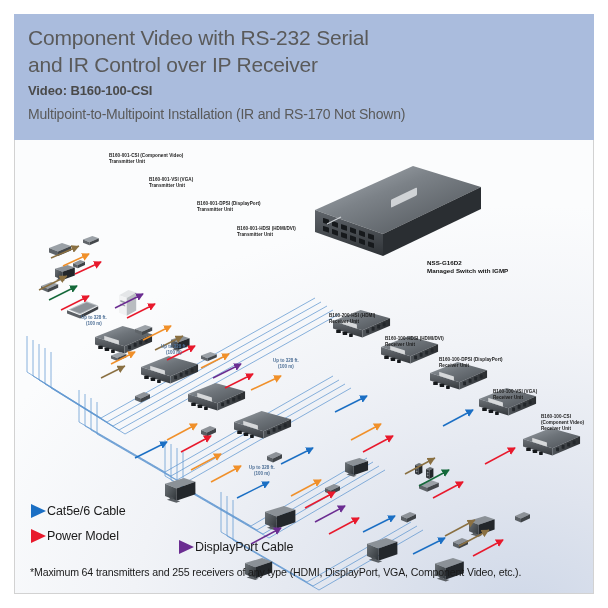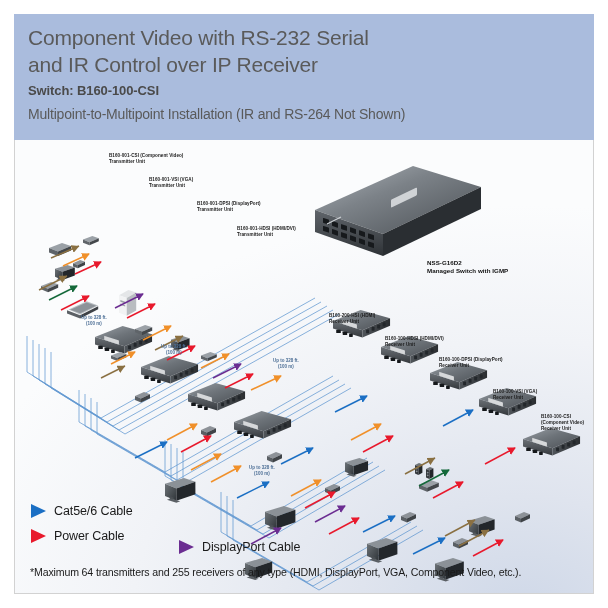--- a/index.html
+++ b/index.html
@@ -44,40 +44,40 @@
     font-weight:bold;text-align:center;white-space:nowrap;
   }
   .switchlbl{
     position:absolute;font-size:6.2px;line-height:8.4px;color:#111;font-weight:bold;
     white-space:nowrap;letter-spacing:0.05px;
   }
 
   
   #legend{position:absolute;left:30px;top:503px;width:420px;}
   .lrow{position:relative;height:25px;}
-  .lcell{position:absolute;display:flex;align-items:center;gap:7px;}
+  .lcell{position:absolute;display:flex;align-items:center;}
   .lcell.c1{left:0;}
   .lcell.c2{left:148px;margin-top:36px;}
   .arw{width:17px;height:16px;flex:none;}
   .ltxt{font-size:12.5px;color:#1a1a1a;white-space:nowrap;letter-spacing:-0.1px;}
   #footnote{
     position:absolute;left:30px;top:566px;width:560px;
     font-size:10.6px;color:#1a1a1a;white-space:nowrap;letter-spacing:-0.15px;
   }
 </style>
 </head>
 <body>
 
 <div id="page">
 
   <div id="header">
     <div class="h1line">Component Video with RS-232 Serial</div>
     <div class="h1line">and IR Control over IP Receiver</div>
-    <div class="model">Switch: B160-100-CSI</div>
-    <div class="sub">Multipoint-to-Multipoint Installation (IR and RS-264 Not Shown)</div>
+    <div class="model">Video: B160-100-CSI</div>
+    <div class="sub">Multipoint-to-Multipoint Installation (IR and RS-170 Not Shown)</div>
   </div>
 
   <div id="canvas">
 
     <svg id="svgstage" viewBox="0 0 578 452">
       <defs>
         <linearGradient id="metTop" x1="0" y1="0" x2="1" y2="1">
           <stop offset="0%" stop-color="#9aa0a6"></stop>
             <stop offset="45%" stop-color="#6e747a"></stop>
             <stop offset="100%" stop-color="#4b5055"></stop>
@@ -470,19 +470,19 @@
         <span class="ltxt">DisplayPort Cable</span>
       </div>
     </div>
 
 
     <div class="lrow">
       <div class="lcell c1">
         <svg class="arw" viewBox="0 0 17 16">
           <path d="M1,1 L16,8 L1,15 Z" fill="#e8192c"></path>
         </svg>
-        <span class="ltxt">Power Cable</span>
+        <span class="ltxt">Power Model</span>
       </div>
     </div>
   </div>
 
   <div id="footnote">*Maximum 64 transmitters and 255 receivers of any type (HDMI, DisplayPort, VGA, Component Video, etc.).</div>
 </div>
 
 </body></html>

